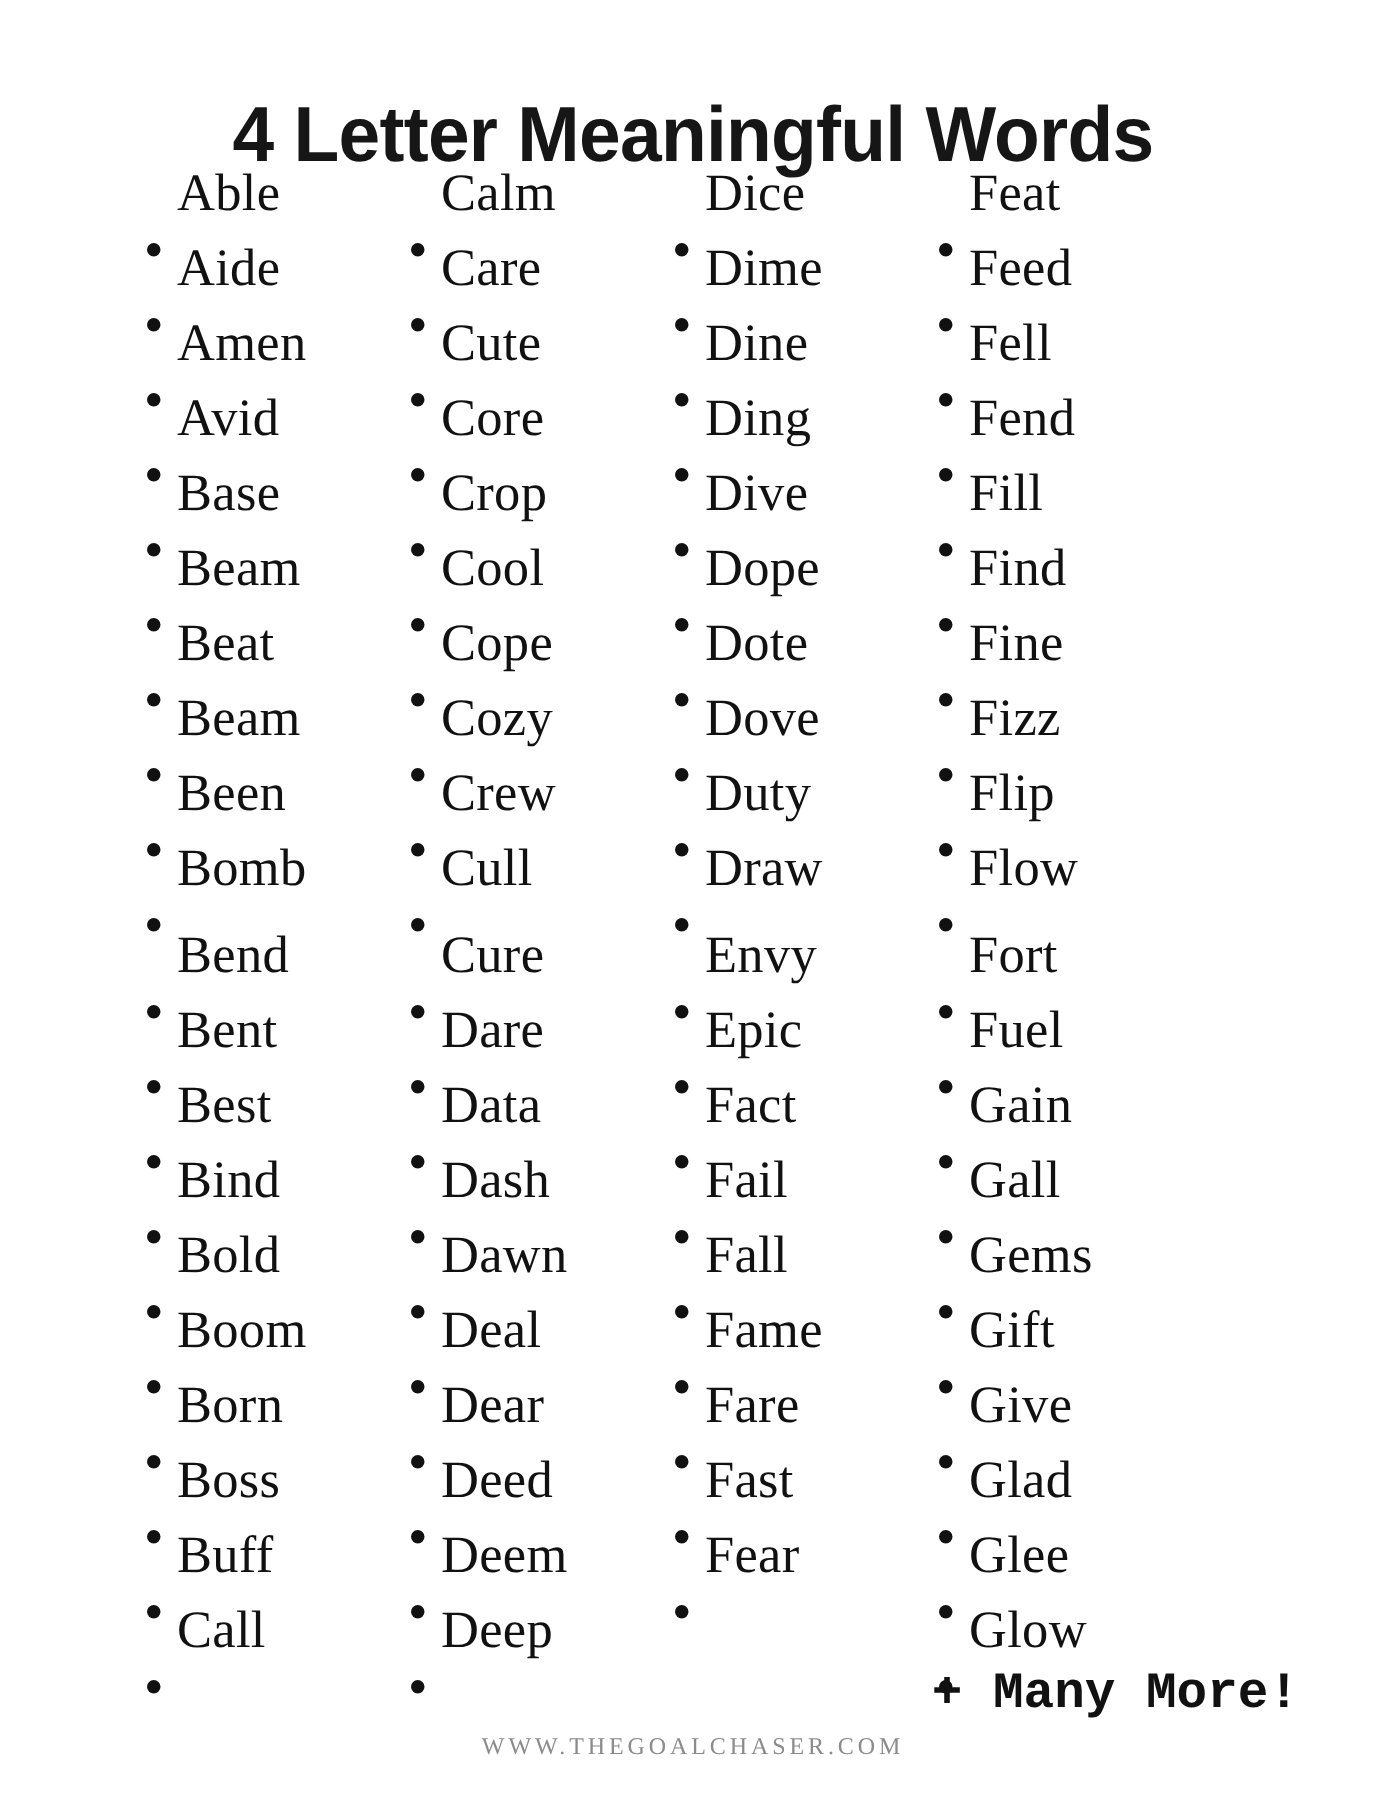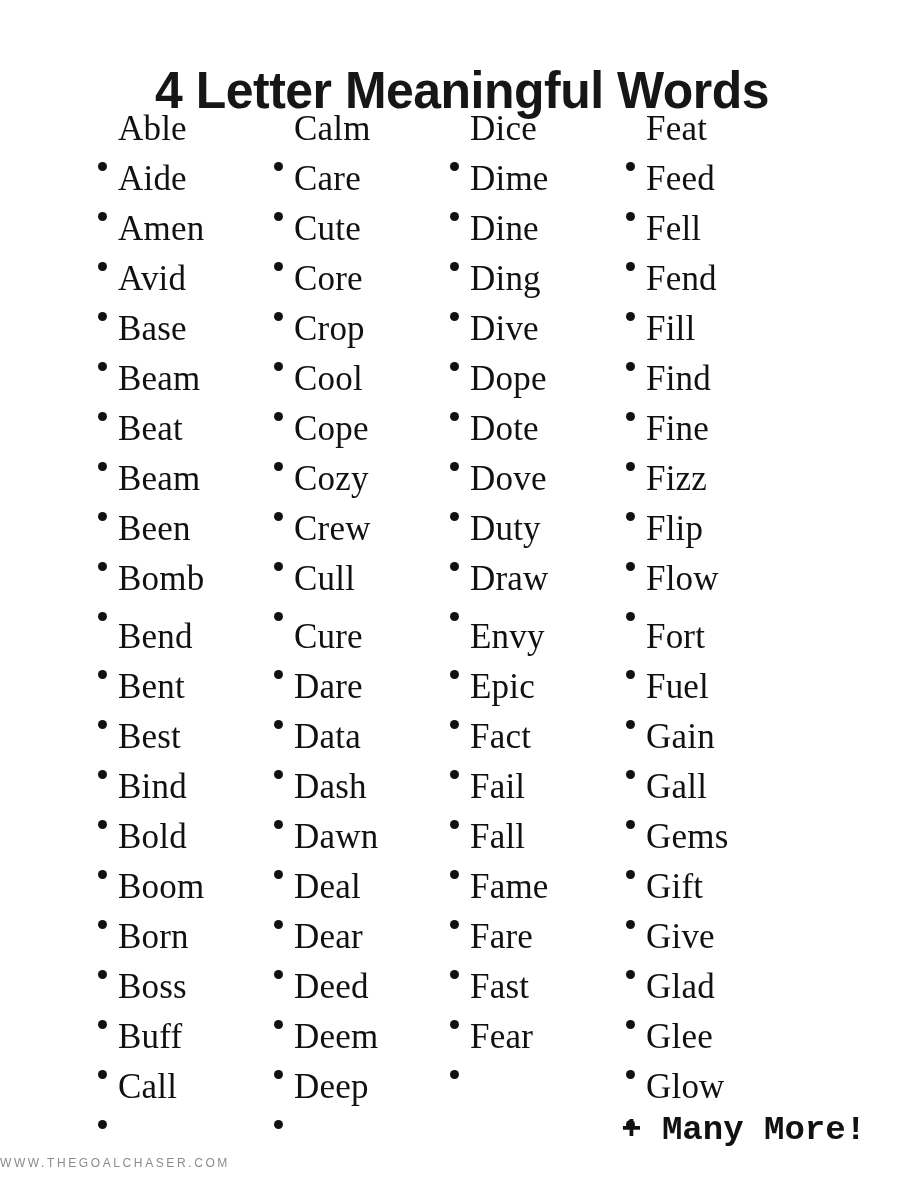--- a/index.html
+++ b/index.html
@@ -128,23 +128,23 @@
     color: #111111;
     white-space: nowrap;
   }
 
   
   .site-url {
     position: absolute;
     top: 1156px;
     left: 0;
     width: 924px;
-    text-align: left;
-    font-family: Liberation Sans, sans-serif;
-    font-size: 12px;
+    text-align: center;
+    font-family: Liberation Serif, serif;
+    font-size: 16px;
     letter-spacing: 2.6px;
     color: #8b8b8b;
     white-space: nowrap;
   }
 </style>
 </head>
 <body>
 
 <div class="page">
 

